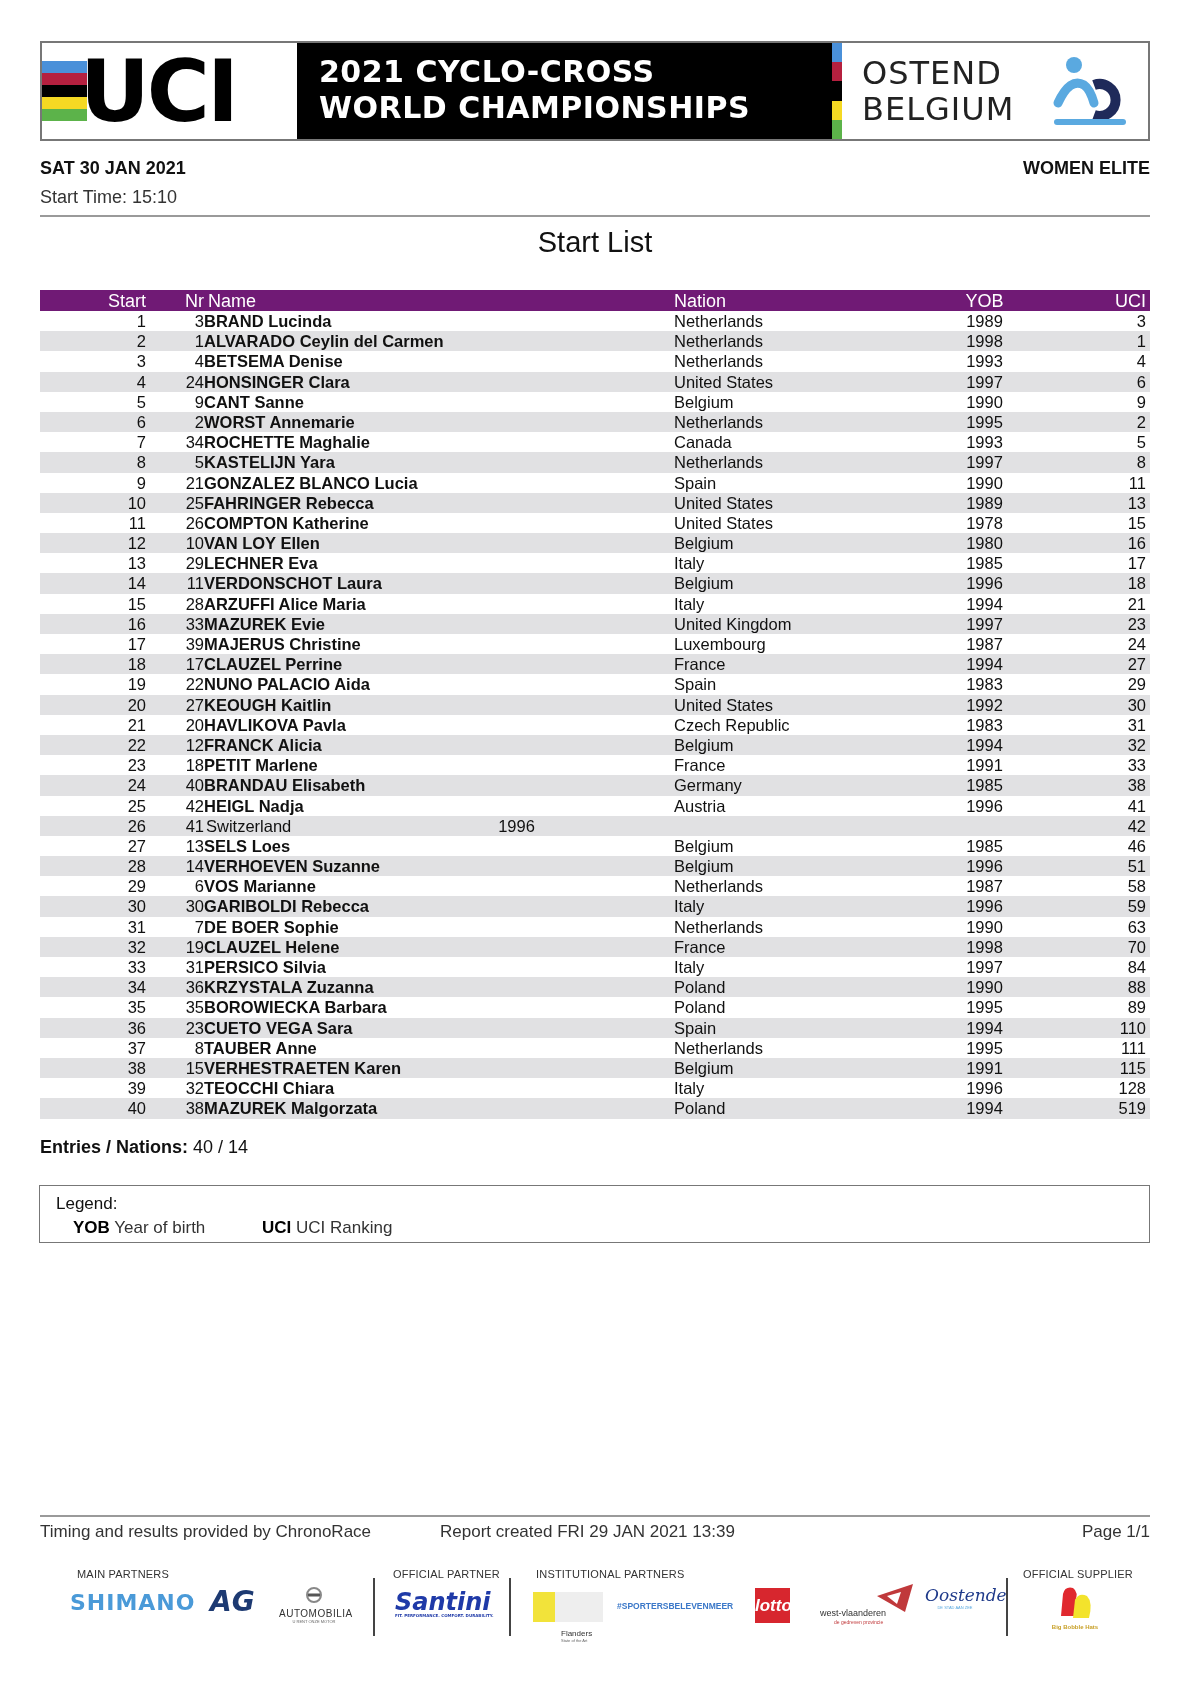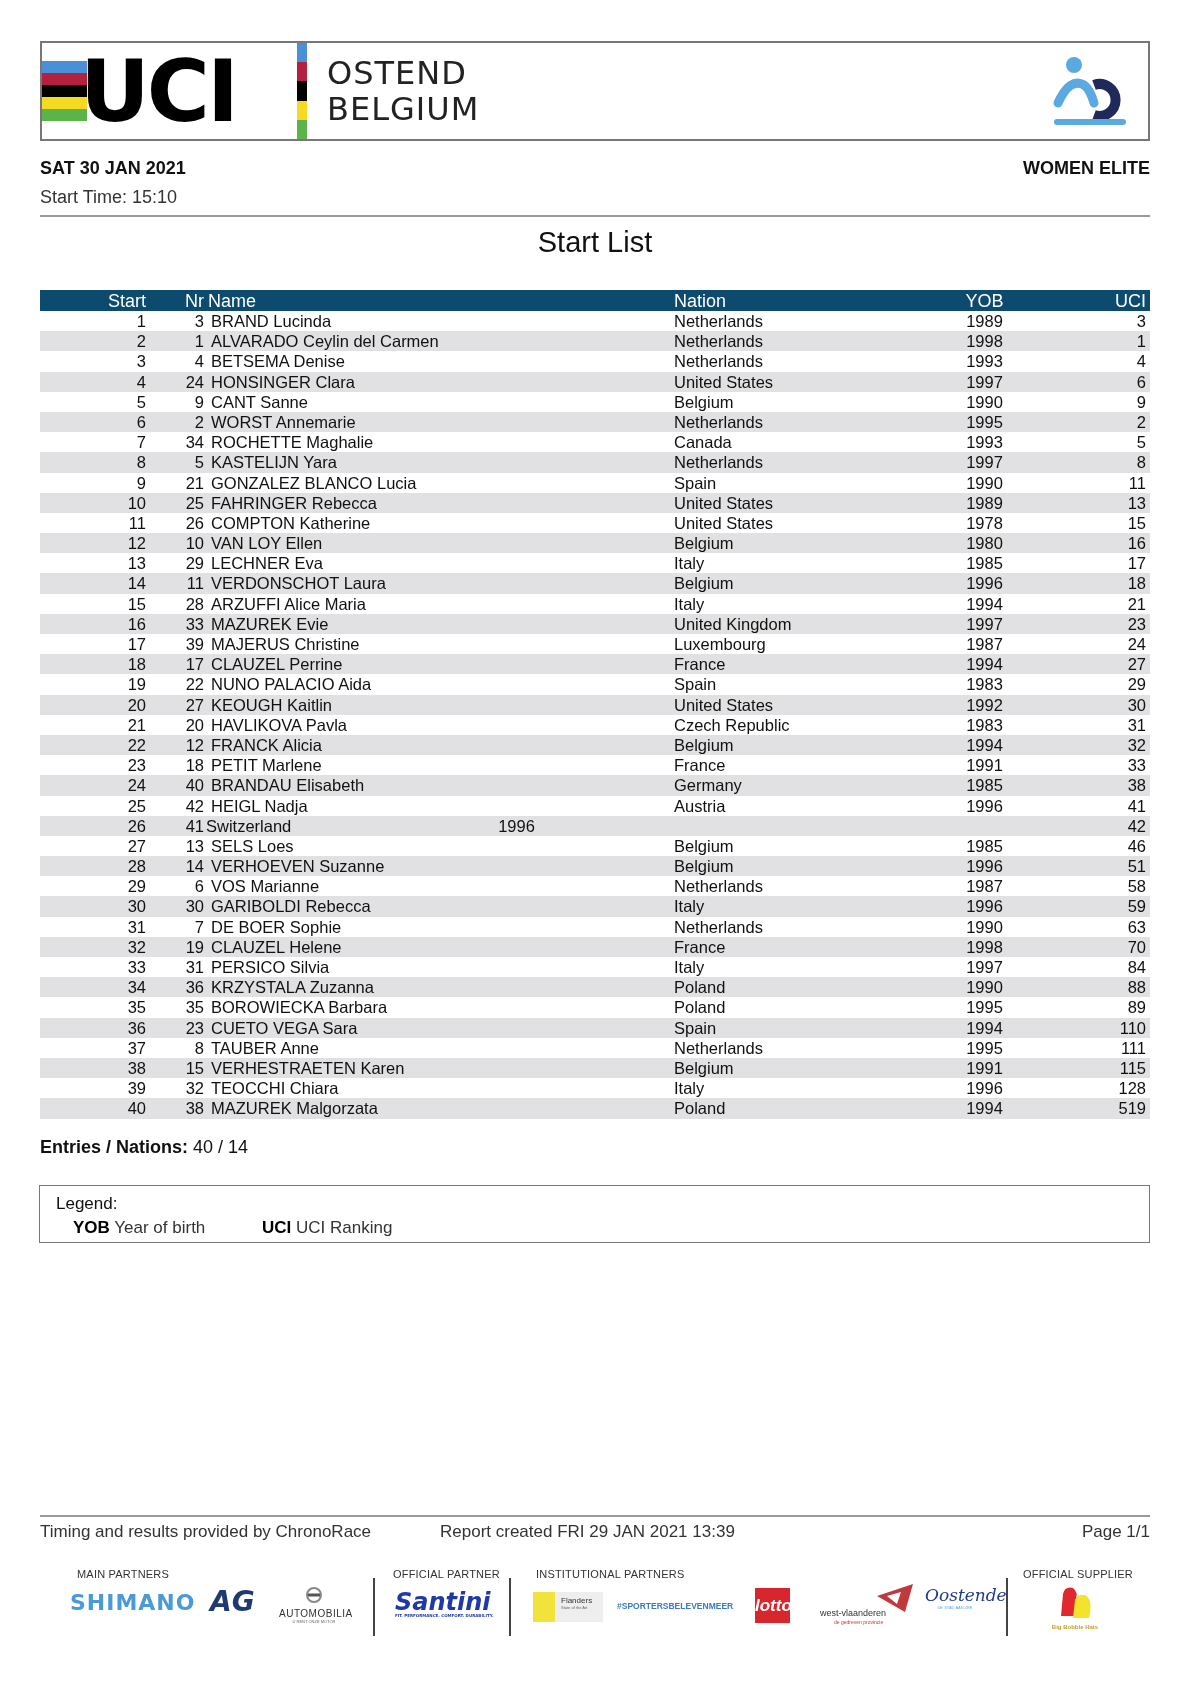--- a/index.html
+++ b/index.html
@@ -36,25 +36,25 @@
   
   .meta-date { position: absolute; left: 40px; top: 158px; font-size: 18px; font-weight: bold; }
   .meta-time { position: absolute; left: 40px; top: 187px; font-size: 18px; color: #333; }
   .meta-cat { position: absolute; right: 40px; top: 158px; font-size: 18px; font-weight: bold; }
   .rule { position: absolute; left: 40px; width: 1110px; height: 0; border-top: 2px solid #9a9a9a; }
   .page-title { position: absolute; left: 0; width: 1190px; top: 226px; text-align: center; font-size: 29px; color: #111; }
 
   
   .table { position: absolute; left: 40px; top: 290px; width: 1110px; }
   .trow { height: 20.2px; display: flex; font-size: 16.5px; line-height: 20.2px; }
-  .trow.head { background: #0c4a6e; color: #fff; height: 21px; line-height: 22px; font-size: 18px; }
+  .trow.head { background: #701a75; color: #fff; height: 21px; line-height: 22px; font-size: 18px; }
   .trow.alt { background: #e1e1e3; }
   .c-start { width: 106px; text-align: right; }
   .c-nr { width: 58px; text-align: right; }
-  .c-name { width: 468px; padding-left: 7px; font-weight: normal; box-sizing: border-box; }
+  .c-name { width: 468px; padding-left: 0; font-weight: bold; box-sizing: border-box; }
   .head .c-name { font-weight: normal; padding-left: 4px; }
   .c-nation { width: 270px; padding-left: 2px; box-sizing: border-box; }
   .c-yob { width: 85px; text-align: center; }
   .c-uci { flex: 1; text-align: right; padding-right: 4px; }
 
   .entries { position: absolute; left: 40px; top: 1137px; font-size: 18px; }
   .entries b { font-weight: bold; }
 
   .legend {
     position: absolute; left: 39px; top: 1185px; width: 1111px; height: 58px;
@@ -77,20 +77,24 @@
 <div class="banner">
   <div class="uci-block">
     <div class="stripes">
       <div style="background:#4a90d9"></div>
       <div style="background:#b5203f"></div>
       <div style="background:#000"></div>
       <div style="background:#f5d923"></div>
       <div style="background:#5cb34a"></div>
     </div>
     <div class="uci-text">UCI</div>
+  </div>
+  <div class="title-block">
+    <div>2021 CYCLO-CROSS</div>
+    <div>WORLD CHAMPIONSHIPS</div>
   </div>
   <div class="mid-stripes">
     <div style="background:#4a90d9"></div>
     <div style="background:#b5203f"></div>
     <div style="background:#000"></div>
     <div style="background:#f5d923"></div>
     <div style="background:#5cb34a"></div>
   </div>
   <div class="host-block">
     <div class="host-text">
@@ -482,21 +486,21 @@
 <div class="sp-label" style="left:393px">OFFICIAL PARTNER</div>
 <div class="logo" style="left:395px;top:1588px;font-family:'DejaVu Sans',sans-serif;font-weight:bold;font-style:italic;font-size:24px;color:#1f3aa8;">
   <div>Santini</div>
   <div style="font-size:4px;font-style:normal;color:#1f3aa8;margin-top:-3px;">FIT. PERFORMANCE. COMFORT. DURABILITY.</div>
 </div>
 <div class="sp-div" style="left:509px"></div>
 
 <div class="sp-label" style="left:536px">INSTITUTIONAL PARTNERS</div>
 <div class="logo" style="left:533px;top:1592px;width:70px;height:30px;background:#eee;display:flex;">
   <div style="width:22px;height:30px;background:#f2e33a;"></div>
-  <div style="padding:4px 0 0 6px;">
+  <div style="padding:4px 0 0 6px;margin-top:33px;">
     <div style="font-size:8px;color:#333;">Flanders</div>
     <div style="font-size:4px;color:#666;">State of the Art</div>
   </div>
 </div>
 <div class="logo" style="left:617px;top:1601px;font-size:8.5px;font-weight:bold;color:#3b78c8;">#SPORTERSBELEVENMEER</div>
 <div class="logo" style="left:755px;top:1588px;width:35px;height:35px;background:#d7262e;color:#fff;font-weight:bold;font-style:italic;font-size:17px;text-align:center;line-height:35px;">lotto</div>
 <div class="logo" style="left:820px;top:1582px;width:95px;">
   <svg width="40" height="32" viewBox="0 0 40 32" style="position:absolute;left:55px;top:0">
       <path d="M2 14 L38 2 L30 30 Z" fill="#c0393b"></path>
       <path d="M12 14 L26 10 L22 22 Z" fill="#fff"></path>

